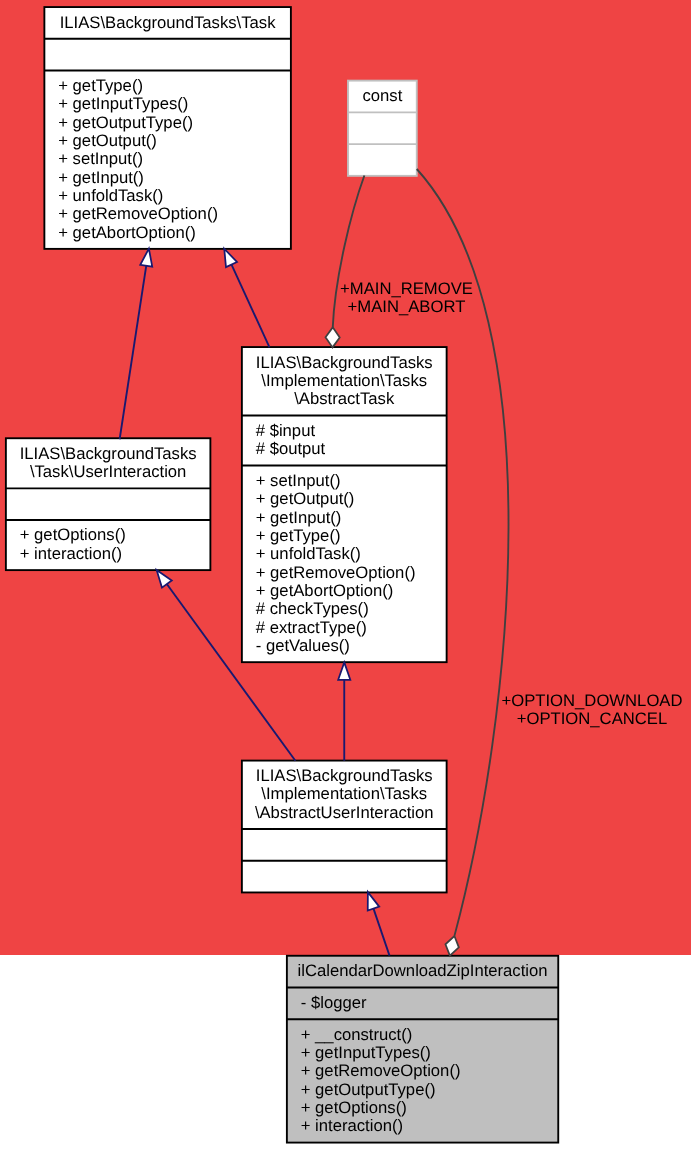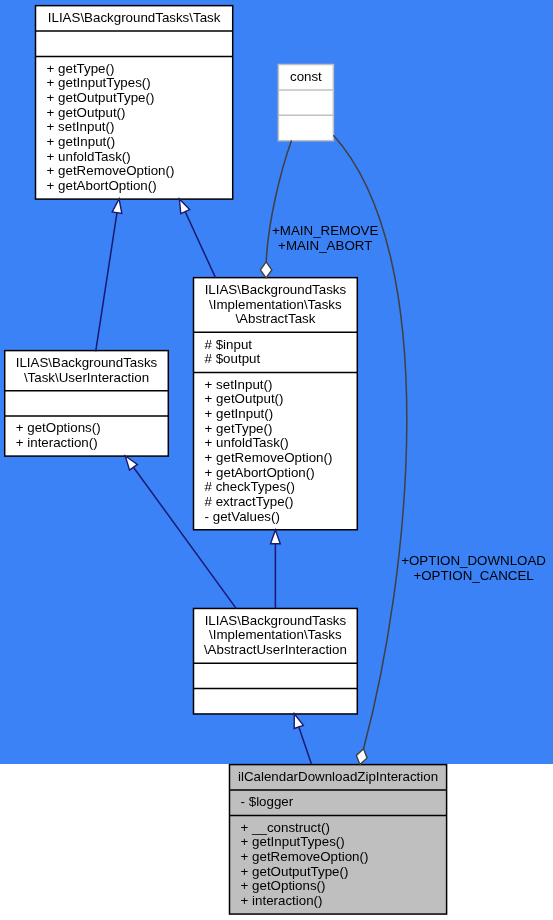--- a/index.html
+++ b/index.html
@@ -1,19 +1,19 @@
 <!DOCTYPE html>
 <html><head>
 <meta charset="utf-8">
 <title>ilCalendarDownloadZipInteraction class diagram</title>
 <style>
   html,body{margin:0;padding:0;background:#ffffff;}
   body{width:553px;height:920px;overflow:hidden;
        font-family:"Liberation Sans",sans-serif;}
-  #stage{position:relative;width:553px;height:764px;background:#3b82f6;}
+  #stage{position:relative;width:553px;height:764px;background:#ef4444;}
   #diagram{position:absolute;left:0;top:0;display:block;}
   .cls-box{fill:#ffffff;stroke:#000000;stroke-width:1.5;}
   .cls-box.hl{fill:#bfbfbf;}
   .cls-box.light{stroke:#c0c0c0;}
   .divider{stroke:#000000;stroke-width:1.5;}
   .divider.light{stroke:#c0c0c0;}
   .txt,.lbl{font-family:"Liberation Sans",sans-serif;font-size:13.33px;fill:#000000;}
   .txt.center,.lbl.center{text-anchor:middle;}
   .edge-inherit{fill:none;stroke:#191970;stroke-width:1.5;}
   .head-inherit{fill:#ffffff;stroke:#191970;stroke-width:1.4;}

